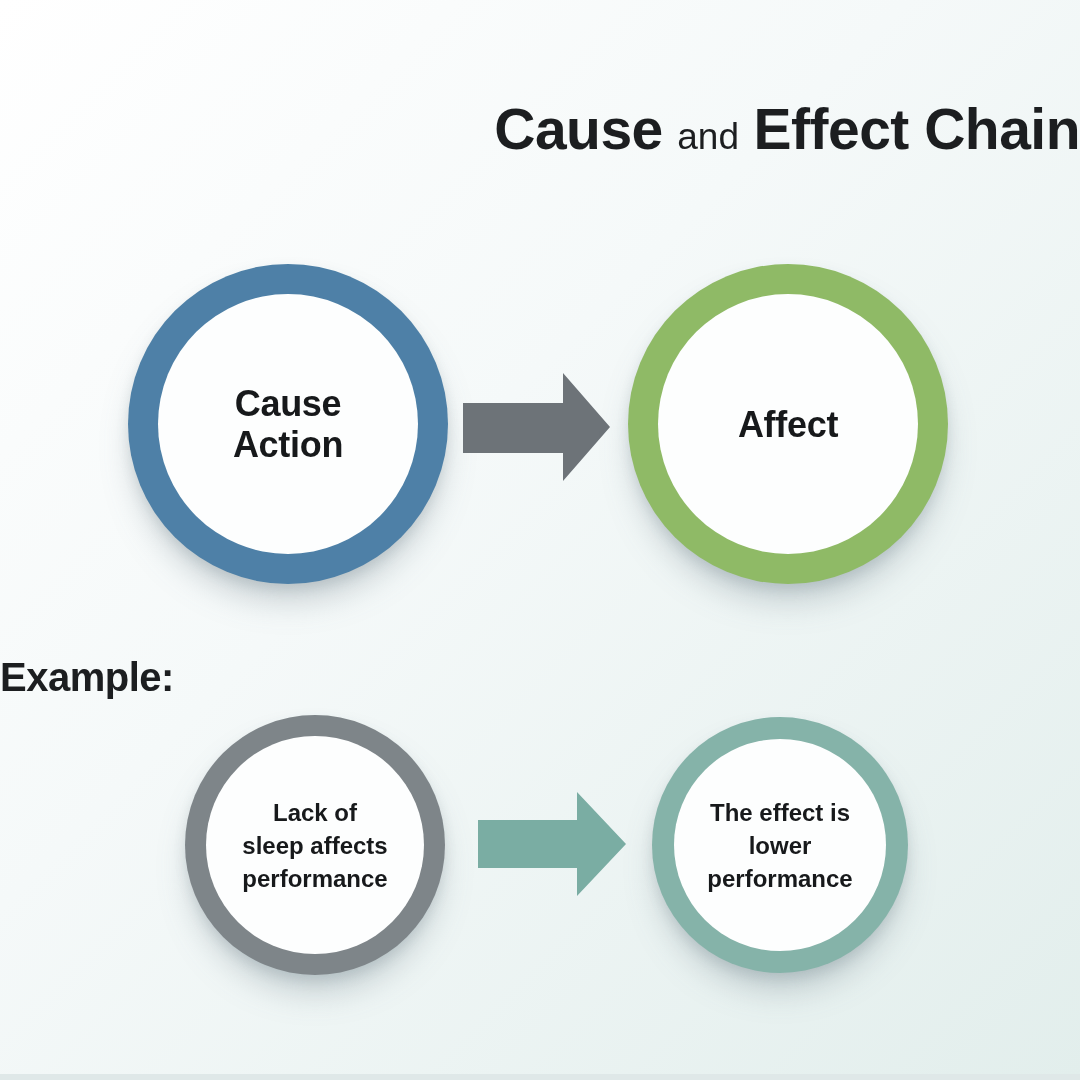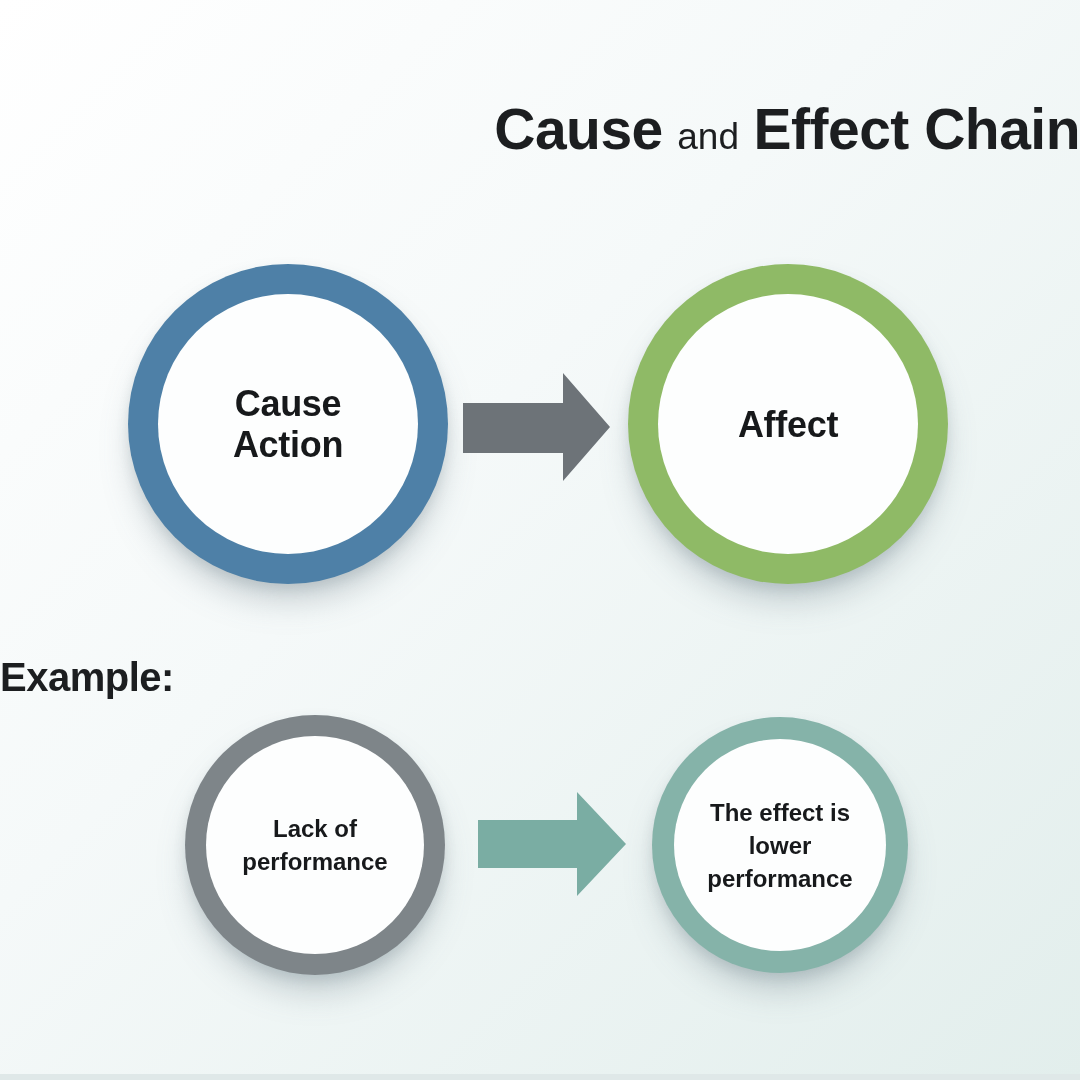--- a/index.html
+++ b/index.html
@@ -130,20 +130,21 @@
     <div class="node-inner">
       <span class="line">Affect</span>
     </div>
   </div>
 
   <div class="example-heading">Example:</div>
 
   <div class="node node-ex-cause">
     <div class="node-inner">
       <span class="line">Lack of</span>
+      <span class="line">sleep affects</span>
       <span class="line">performance</span>
     </div>
   </div>
 
   <svg class="arrow arrow-bottom" width="150" height="106" viewBox="0 0 150 106" aria-hidden="true">
     <polygon points="1,29 100,29 100,1 149,53 100,105 100,77 1,77" fill="var(--bottom-arrow)"></polygon>
   </svg>
 
   <div class="node node-ex-effect">
     <div class="node-inner">

